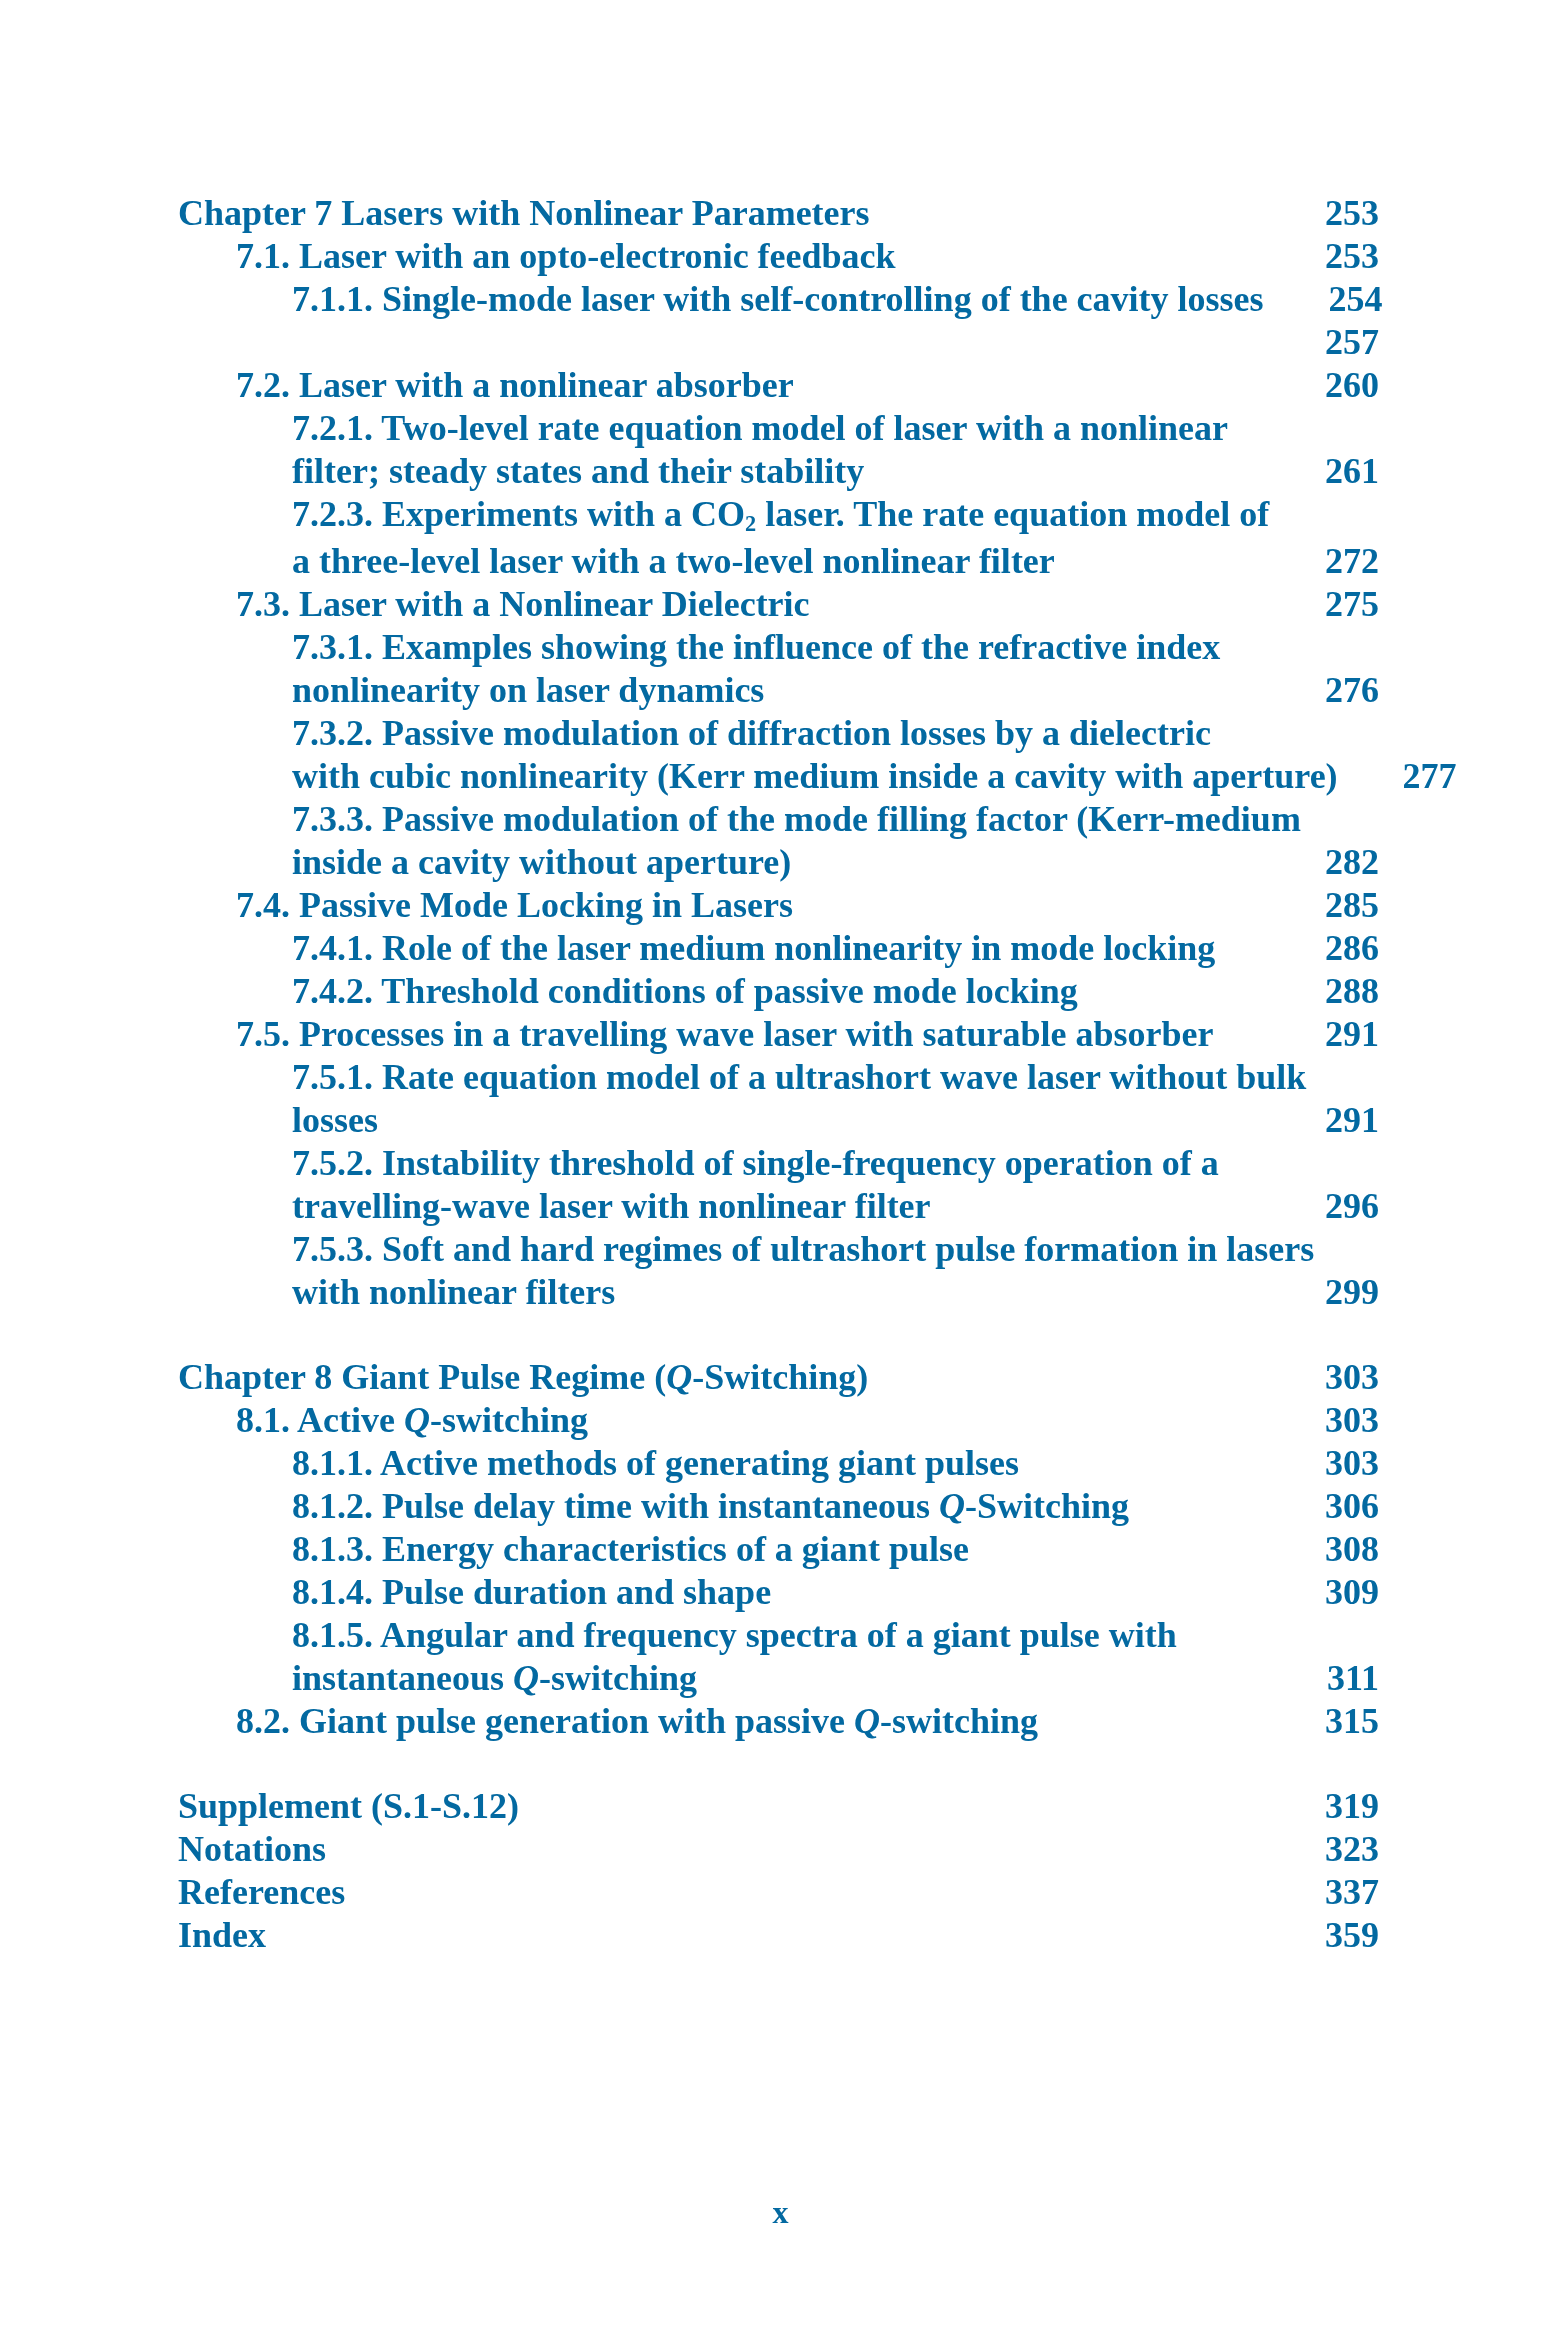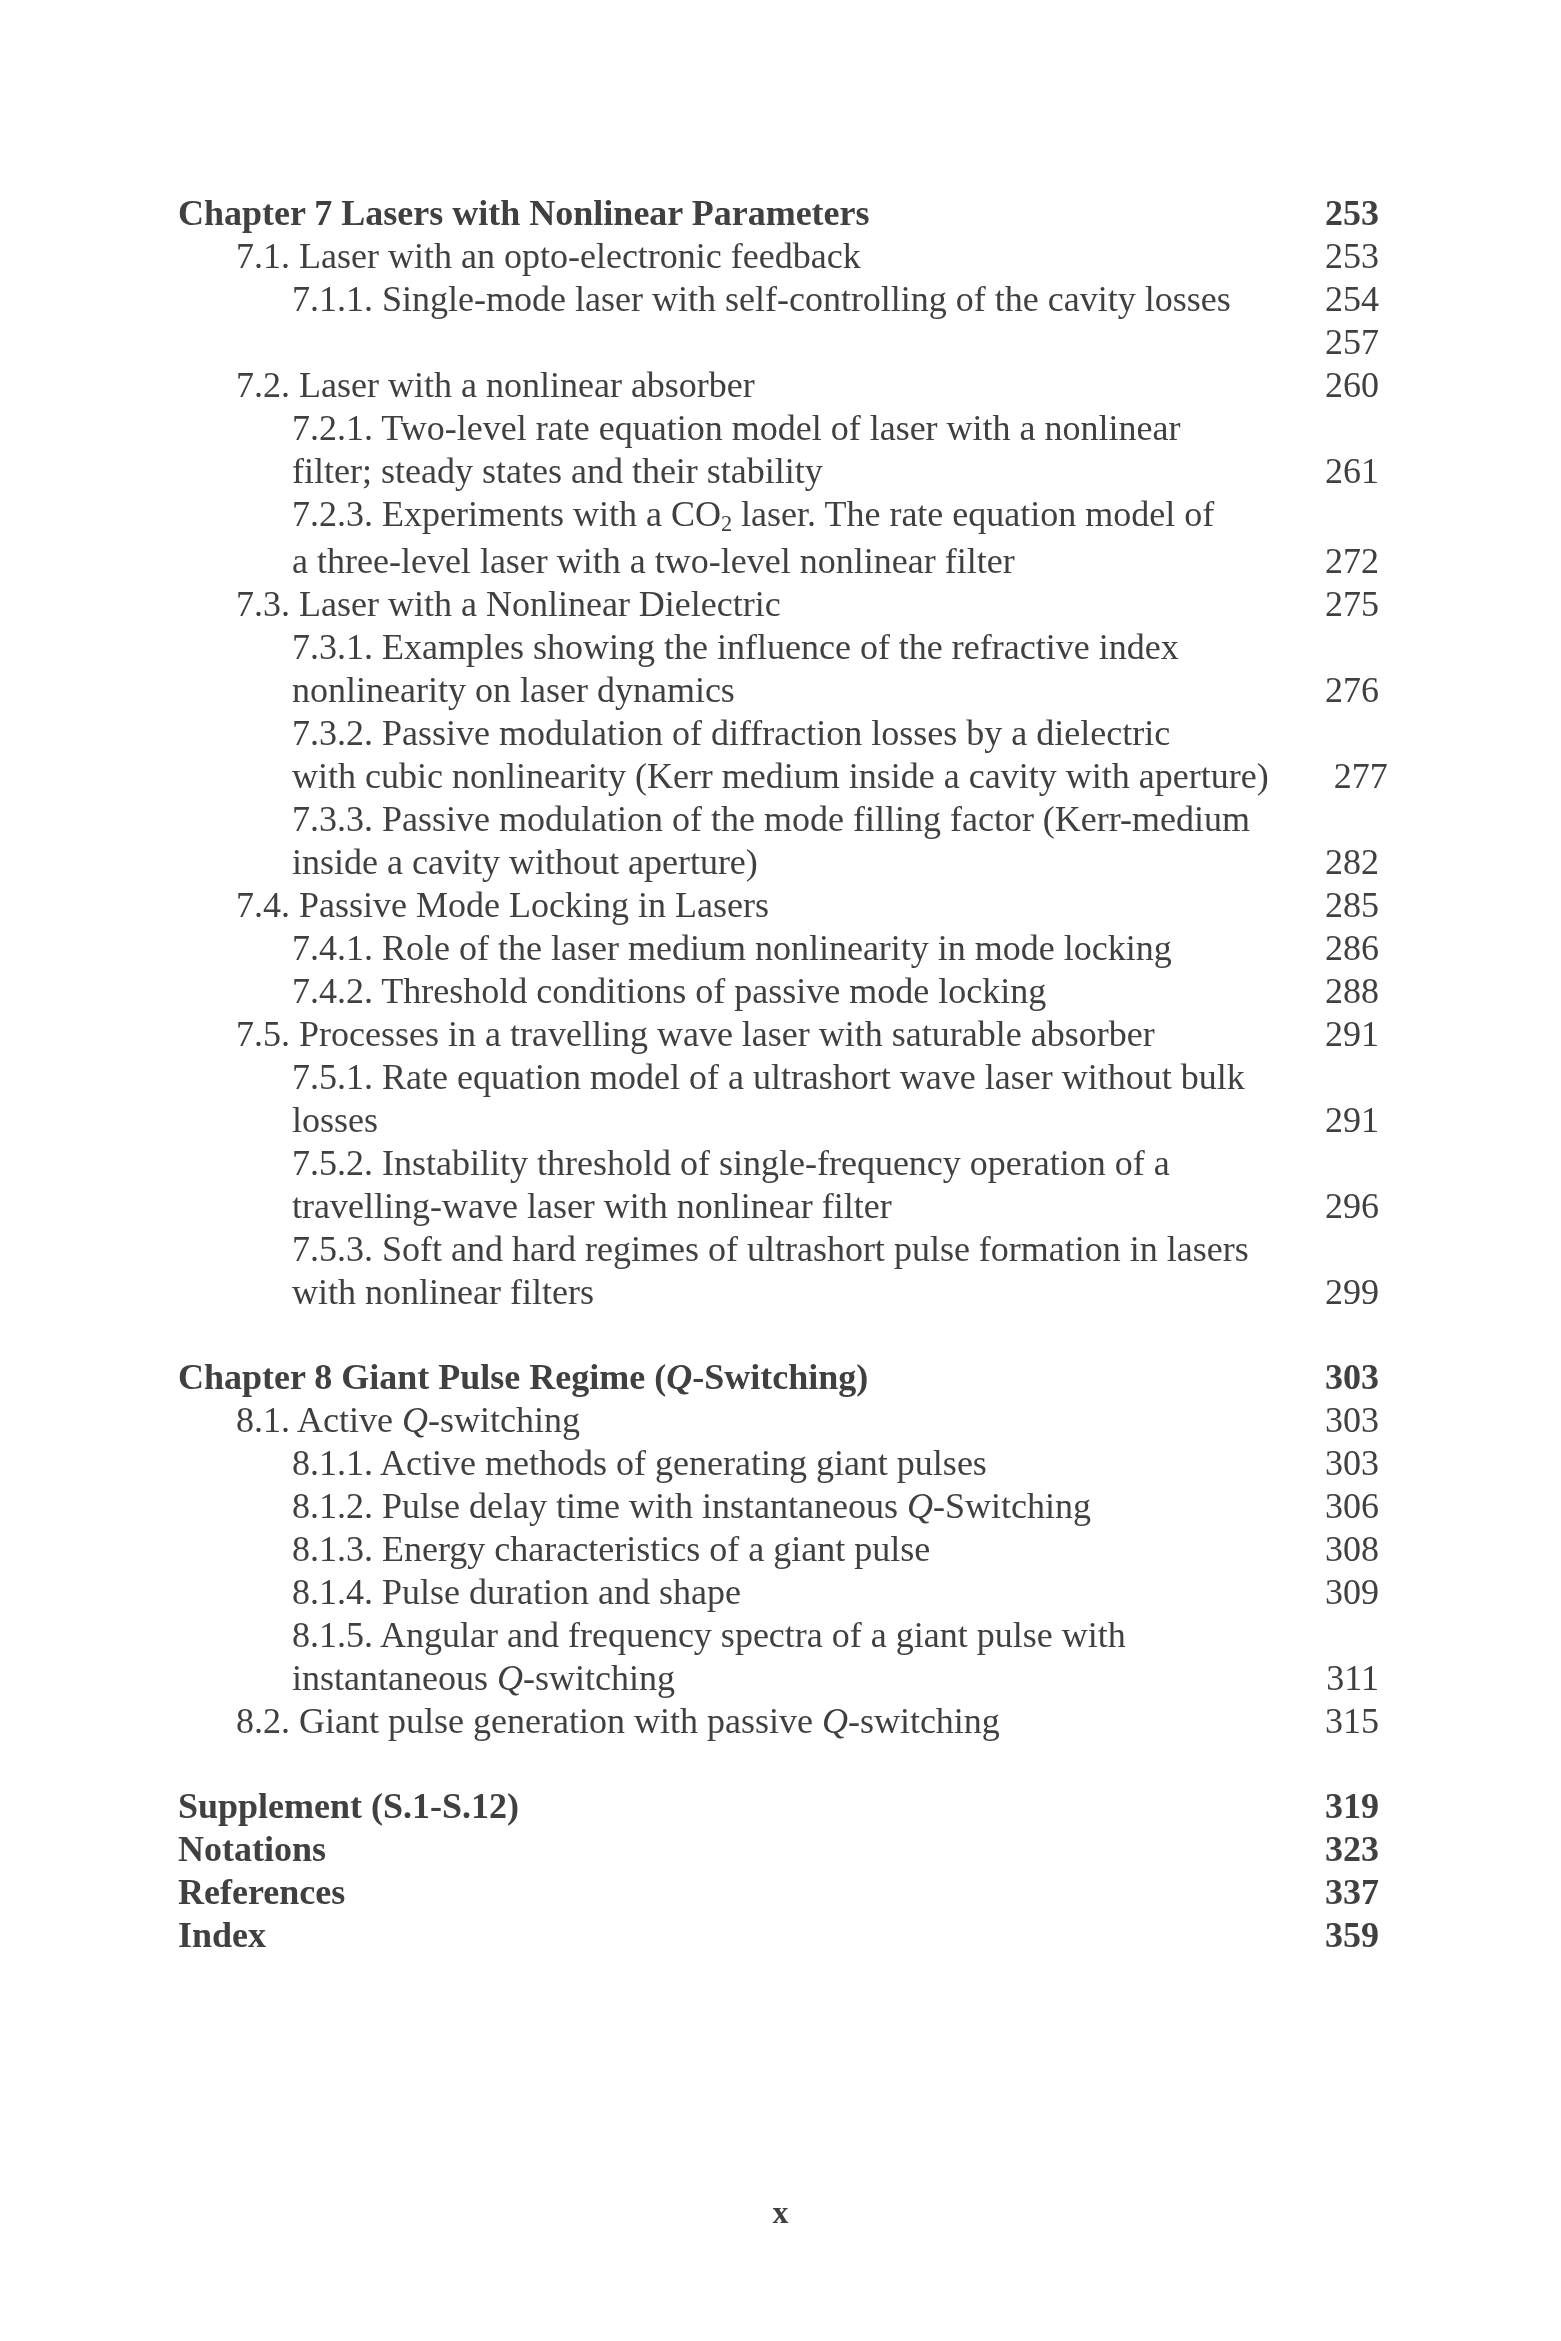--- a/index.html
+++ b/index.html
@@ -5,37 +5,38 @@
   html, body {
     margin: 0;
     padding: 0;
     background: #ffffff;
   }
   .page {
     position: relative;
     width: 1561px;
     height: 2342px;
     background: #ffffff;
-    color: #404040;
+    color: #0369a1;
     font-family: "Liberation Serif", "DejaVu Serif", serif;
     font-size: 36px;
     overflow: hidden;
     border-radius: 10px;
   }
   .toc {
     position: absolute;
     left: 178px;
     right: 182px;
     top: 192px;
   }
   .row {
     display: flex;
     align-items: baseline;
     line-height: 43px;
     white-space: nowrap;
+    font-weight: bold;
   }
   .row.gap { margin-top: 42px; align-items: center; }
   .row.bold { font-weight: bold; }
   .ind-1 { padding-left: 58px; }
   .ind-2 { padding-left: 114px; }
   .entry-text { flex: 0 0 auto; }
   .spacer { flex: 1 1 auto; min-width: 17px; }
   .page-num { flex: 0 0 auto; text-align: right; margin-left: 48px; }
   .seg-italic { font-style: italic; }
   .seg-subscript {

